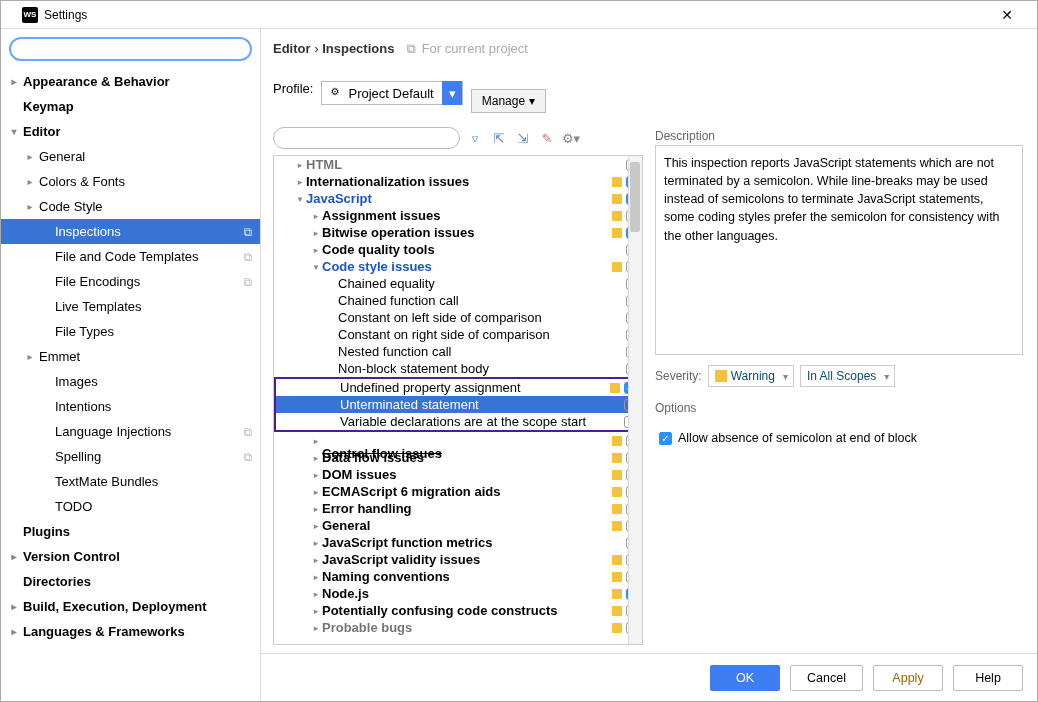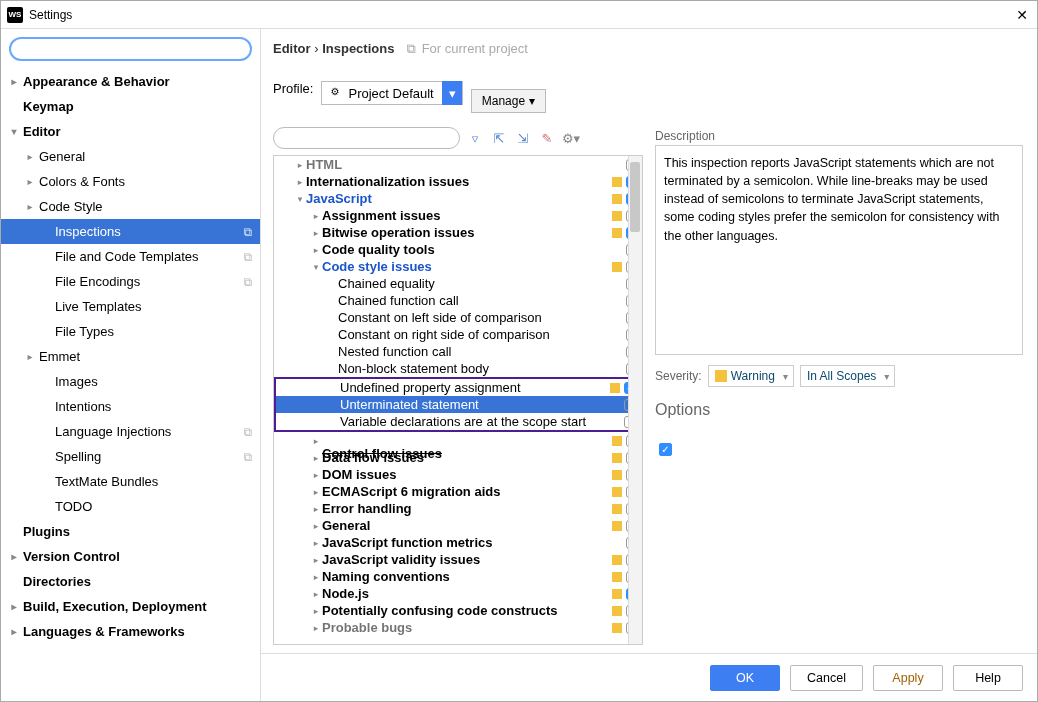--- a/index.html
+++ b/index.html
@@ -1,18 +1,18 @@
 <!DOCTYPE html>
 <html><head>
 <meta charset="utf-8">
 <style>
 * { box-sizing: border-box; margin: 0; padding: 0; font-family: "Segoe UI", Arial, sans-serif; }
 html, body { width: 1038px; height: 702px; overflow: hidden; background: #fff; }
 .window { width: 1038px; height: 702px; border: 1px solid #aaa; display: flex; flex-direction: column; background:#fff;}
-.titlebar { height: 28px; display:flex; align-items:center; padding: 0 6px; border-bottom: 1px solid #ddd; font-size: 12px; }
+.titlebar { height: 28px; display:flex; align-items:center; padding: 0 21px; border-bottom: 1px solid #ddd; font-size: 12px; }
 .titlebar .ws-badge { width:16px; height:16px; background:#000; color:#fff; font-size:8px; font-weight:bold; display:inline-flex; align-items:center; justify-content:center; margin-right:6px; border-radius:2px;}
 .titlebar .title { flex: 1; }
 .titlebar .close { width: 18px; height:18px; display:flex; align-items:center; justify-content:center; font-size:14px; cursor:pointer;}
 .body { flex:1; display:flex; overflow:hidden; }
 .sidebar { width: 260px; border-right:1px solid #ddd; display:flex; flex-direction:column; overflow:hidden;}
 .search-wrap { padding: 8px; }
 .search-field { width:100%; height:24px; border:2px solid #6aa7ff; border-radius:12px; padding: 0 24px 0 26px; font-size:12px; outline:none; position:relative;}
 .search-container{position:relative;}
 .search-container .mag{position:absolute;left:16px;top:13px;font-size:12px;color:#888;pointer-events:none;}
 .nav { flex:1; overflow-y:auto; font-size:13px; }
@@ -59,21 +59,21 @@
 .tree-row.lv2{padding-left:36px;}
 .tree-row.lv3{padding-left:52px;}
 .redbox{border:2px solid #4c1d95;}
 .right-col{flex:1;display:flex;flex-direction:column;overflow:hidden;}
 .desc-label{font-size:12px;color:#666;margin:4px 0 2px 6px;}
 .desc-box{border:1px solid #ccc;padding:8px;font-size:12.5px;line-height:1.45;height:210px;overflow:auto;margin:0 6px 6px 6px;}
 .sev-row{display:flex;align-items:center;gap:6px;font-size:12px;color:#666;margin:4px 6px;}
 .sev-combo{border:1px solid #ccc;height:22px;display:flex;align-items:center;padding:0 18px 0 6px;position:relative;background:#fff;color:#0c4a6e;}
 .sev-combo::after{content:"▾";position:absolute;right:5px;color:#888;font-size:10px;}
 .sev-swatch{width:12px;height:12px;background:#f5c23e;display:inline-block;margin-right:4px;}
-.opt-label{font-size:16px;color:#666;margin:10px 6px 20px 6px;}
+.opt-label{font-size:12px;color:#666;margin:10px 6px 12px 6px;}
 .opt-row{display:flex;align-items:center;gap:6px;font-size:12.5px;margin:4px 10px;}
 .opt-cb{width:13px;height:13px;border:1px solid #2f8fff;background:#2f8fff;border-radius:2px;display:inline-flex;align-items:center;justify-content:center;color:#fff;font-size:10px;}
 .footer{height:48px;border-top:1px solid #ddd;display:flex;align-items:center;justify-content:flex-end;gap:10px;padding:0 14px;}
 .btn{height:26px;min-width:70px;border:1px solid #bbb;background:#fff;font-size:12.5px;padding:0 16px;cursor:pointer;border-radius:2px;}
 .btn.primary{background:#3d7ef2;color:#fff;border-color:#3d7ef2;font-weight:500;}
 .btn.disabled{color:#a16207;cursor:default;}
 .tl-icon{display:inline-block;width:14px;text-align:center;}
 .scrollbar-stub{position:absolute;right:0;top:0;bottom:0;width:14px;background:#f3f3f3;border-left:1px solid #ddd;}
 .scrollbar-thumb{position:absolute;right:2px;top:6px;width:10px;height:70px;background:#c8c8c8;border-radius:2px;}
 </style>
@@ -422,20 +422,21 @@
               <span>Warning</span>
             </div>
             <div class="sev-combo">
               <span>In All Scopes</span>
             </div>
           </div>
 
           <div class="opt-label">Options</div>
           <div class="opt-row">
             <span class="opt-cb">✓</span>
+            <span>Allow absence of semicolon at end of block</span>
           </div>
         </div>
       </div>
 
       <div class="footer">
         <button class="btn primary">OK</button>
         <button class="btn">Cancel</button>
         <button class="btn disabled">Apply</button>
         <button class="btn">Help</button>
       </div>

